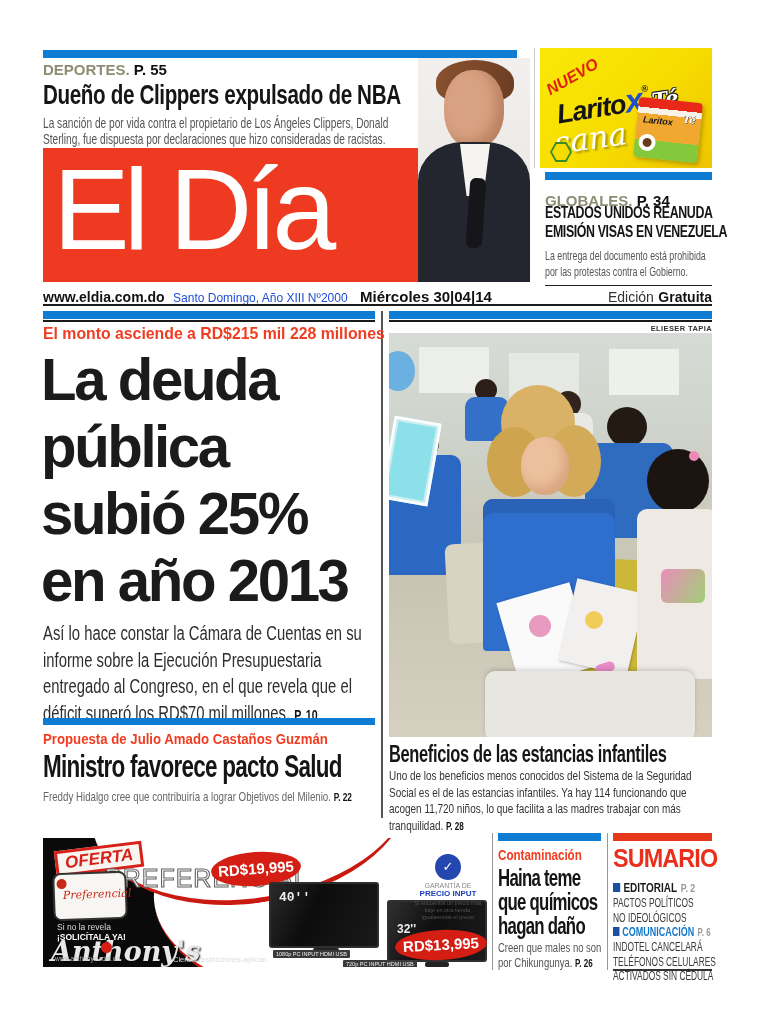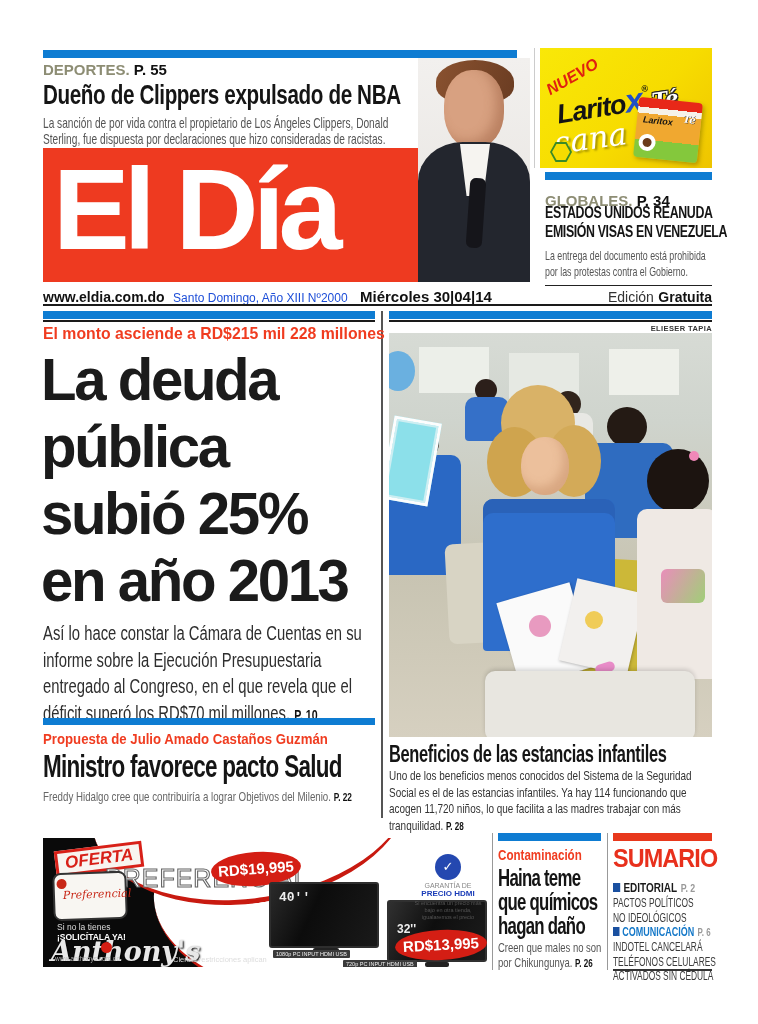--- a/index.html
+++ b/index.html
@@ -29,21 +29,21 @@
 
   <div class="abs bluebar" style="left:43px;top:50px;width:474px;"></div>
   <div class="abs" style="left:43px;top:61px;font-size:15px;">
     <span class="kicker-olive">DEPORTES.</span>
     <span class="pg" style="color:#111;">P. 55</span>
   </div>
   <div class="abs headline cond" style="left:43px;top:80px;font-size:27px;transform:scaleX(0.765);">Dueño de Clippers expulsado de NBA</div>
   <div class="abs condw gray" style="left:43px;top:115px;width:535px;font-size:14.5px;line-height:16px;transform:scaleX(0.70);">La sanción de por vida contra el propietario de Los Ángeles Clippers, Donald Sterling, fue dispuesta por declaraciones que hizo consideradas de racistas.</div>
 
   <div class="abs" style="left:43px;top:148px;width:487px;height:134px;background:#ee3a20;">
-    <div style="position:absolute;left:10px;top:-14px;font-size:115px;font-weight:bold;color:#fff;letter-spacing:-6px;line-height:150px;">El Día</div>
+    <div style="position:absolute;left:10px;top:-14px;font-size:115px;font-weight:normal;color:#fff;letter-spacing:-6px;line-height:150px;">El Día</div>
   </div>
 
   <div class="abs" style="left:418px;top:58px;width:112px;height:224px;overflow:hidden;background:linear-gradient(#f2f0ee,#e6e3df);">
     <div class="abs" style="left:18px;top:2px;width:78px;height:44px;background:linear-gradient(110deg,#8a5230,#6a3c22);border-radius:50% 50% 40% 40%;"></div>
     <div class="abs" style="left:26px;top:12px;width:60px;height:78px;border-radius:46%;background:#d8a181;box-shadow:inset -8px -6px 12px rgba(150,90,60,.45);"></div>
     <div class="abs" style="left:0px;top:84px;width:112px;height:140px;background:#23262e;border-radius:40% 40% 0 0 / 28% 28% 0 0;"></div>
     <div class="abs" style="left:42px;top:86px;width:30px;height:52px;background:#f6f4f0;clip-path:polygon(0 0,100% 0,78% 100%,22% 100%);"></div>
     <div class="abs" style="left:50px;top:120px;width:16px;height:70px;background:#15151a;border-radius:6px;transform:rotate(4deg);"></div>
   </div>
 
@@ -161,21 +161,21 @@
     <div class="abs" style="left:110px;top:-100px;width:580px;height:270px;border-radius:50%;background:#fff;border-bottom:7px solid #c81a10;transform:rotate(-5deg);"></div>
     <div class="abs" style="left:48px;top:-130px;width:320px;height:190px;border-radius:50%;background:#fff;border-bottom:5px solid #c81a10;transform:rotate(-9deg);"></div>
     <div class="abs" style="left:250px;top:48px;width:270px;height:130px;border-radius:50%;background:transparent;border-bottom:9px solid #c81a10;transform:rotate(-7deg);"></div>
     <div class="abs" style="left:12px;top:8px;padding:0 7px;border:3px solid #d82018;background:#f8f4f0;color:#d82018;font-weight:bold;font-style:italic;font-size:17px;transform:rotate(-7deg);">OFERTA</div>
     <div class="abs" style="left:62px;top:26px;font-size:25px;letter-spacing:1px;color:#fff;-webkit-text-stroke:1.1px #666;">PREFERENCIAL</div>
 
     <div class="abs" style="left:12px;top:36px;width:70px;height:44px;background:#f8f6f2;border-radius:6px;transform:rotate(-2deg);box-shadow:0 0 0 2px #333;">
       <span class="serifit" style="position:absolute;left:8px;top:14px;font-size:11px;color:#c82818;">Preferencial</span>
       <span style="position:absolute;left:2px;top:4px;width:10px;height:10px;border-radius:50%;background:#c82818;"></span>
     </div>
-    <div class="abs" style="left:14px;top:84px;font-size:8.5px;color:#ddd;">Si no la tienes</div>
+    <div class="abs" style="left:14px;top:84px;font-size:8.5px;color:#ddd;">Si no la revela</div>
     <div class="abs" style="left:14px;top:94px;font-size:8.5px;color:#fff;font-weight:bold;">¡SOLICÍTALA YA!</div>
     <div class="abs serifit" style="left:8px;top:98px;font-size:27px;font-weight:bold;color:#e8e8e8;text-shadow:1px 1px 2px #000;">Anthony's</div>
     <div class="abs" style="left:58px;top:104px;width:11px;height:11px;border-radius:50%;background:#d41e14;"></div>
     <div class="abs" style="left:12px;top:117px;font-size:6.5px;color:#bbb;">www.anthonys.com.do</div>
     <div class="abs" style="left:130px;top:117px;font-size:7.5px;color:#ddd;">Ciertas restricciones aplican</div>
 
     <div class="abs oval" style="left:168px;top:14px;width:90px;height:34px;line-height:34px;font-size:15px;transform:rotate(-4deg);">RD$19,995</div>
     <div class="abs" style="left:226px;top:44px;width:106px;height:62px;background:linear-gradient(115deg,#2a2a2a 0%,#0c0c0c 40%,#1a1a1a 100%);border:2px solid #2e2e2e;border-radius:3px;font-family:Liberation Mono, monospace;">
       <span style="position:absolute;left:8px;top:6px;color:#eee;font-size:13px;font-weight:bold;">40''</span>
       <span style="position:absolute;left:42px;bottom:-8px;width:26px;height:6px;background:#222;border-radius:2px;"></span>
@@ -184,21 +184,21 @@
     <div class="abs" style="left:304px;top:62px;width:96px;height:58px;background:linear-gradient(115deg,#303030 0%,#0e0e0e 45%,#1c1c1c 100%);border:2px solid #303030;border-radius:3px;margin-left:40px;">
       <span style="position:absolute;left:8px;top:20px;color:#eee;font-size:12px;font-weight:bold;">32''</span>
       <span style="position:absolute;left:36px;bottom:-7px;width:24px;height:5px;background:#222;border-radius:2px;"></span>
     </div>
     <div class="abs chips" style="left:300px;top:122px;">720p  PC INPUT  HDMI  USB</div>
     <div class="abs oval" style="left:352px;top:92px;width:92px;height:30px;line-height:30px;font-size:15px;transform:rotate(-3deg);">RD$13,995</div>
 
     <div class="abs" style="left:368px;top:16px;width:74px;text-align:center;">
       <span style="display:inline-block;width:22px;height:22px;border-radius:50%;border:2px dotted #2448b0;background:#2448b0;color:#fff;font-size:13px;line-height:22px;">✓</span>
       <div style="font-size:7px;color:#888;margin-top:2px;">GARANTÍA DE</div>
-      <div style="font-size:8px;font-weight:bold;color:#1a3cb8;">PRECIO HDMI</div>
+      <div style="font-size:8px;font-weight:bold;color:#1a3cb8;">PRECIO INPUT</div>
       <div style="font-size:5.5px;color:#555;line-height:7px;margin-top:2px;">Si encuentra un precio más bajo en otra tienda, igualaremos el precio</div>
     </div>
   </div>
 
   <div class="abs" style="left:492px;top:833px;width:1px;height:137px;background:#999;"></div>
   <div class="abs bluebar" style="left:498px;top:833px;width:103px;"></div>
   <div class="abs kicker-red cond" style="left:498px;top:847px;font-size:14.5px;transform:scaleX(0.8);">Contaminación</div>
   <div class="abs cond" style="left:498px;top:866px;font-size:23px;font-weight:bold;color:#141414;letter-spacing:-1px;line-height:24px;transform:scaleX(0.73);">
     <div>Haina teme</div>
     <div>que químicos</div>

